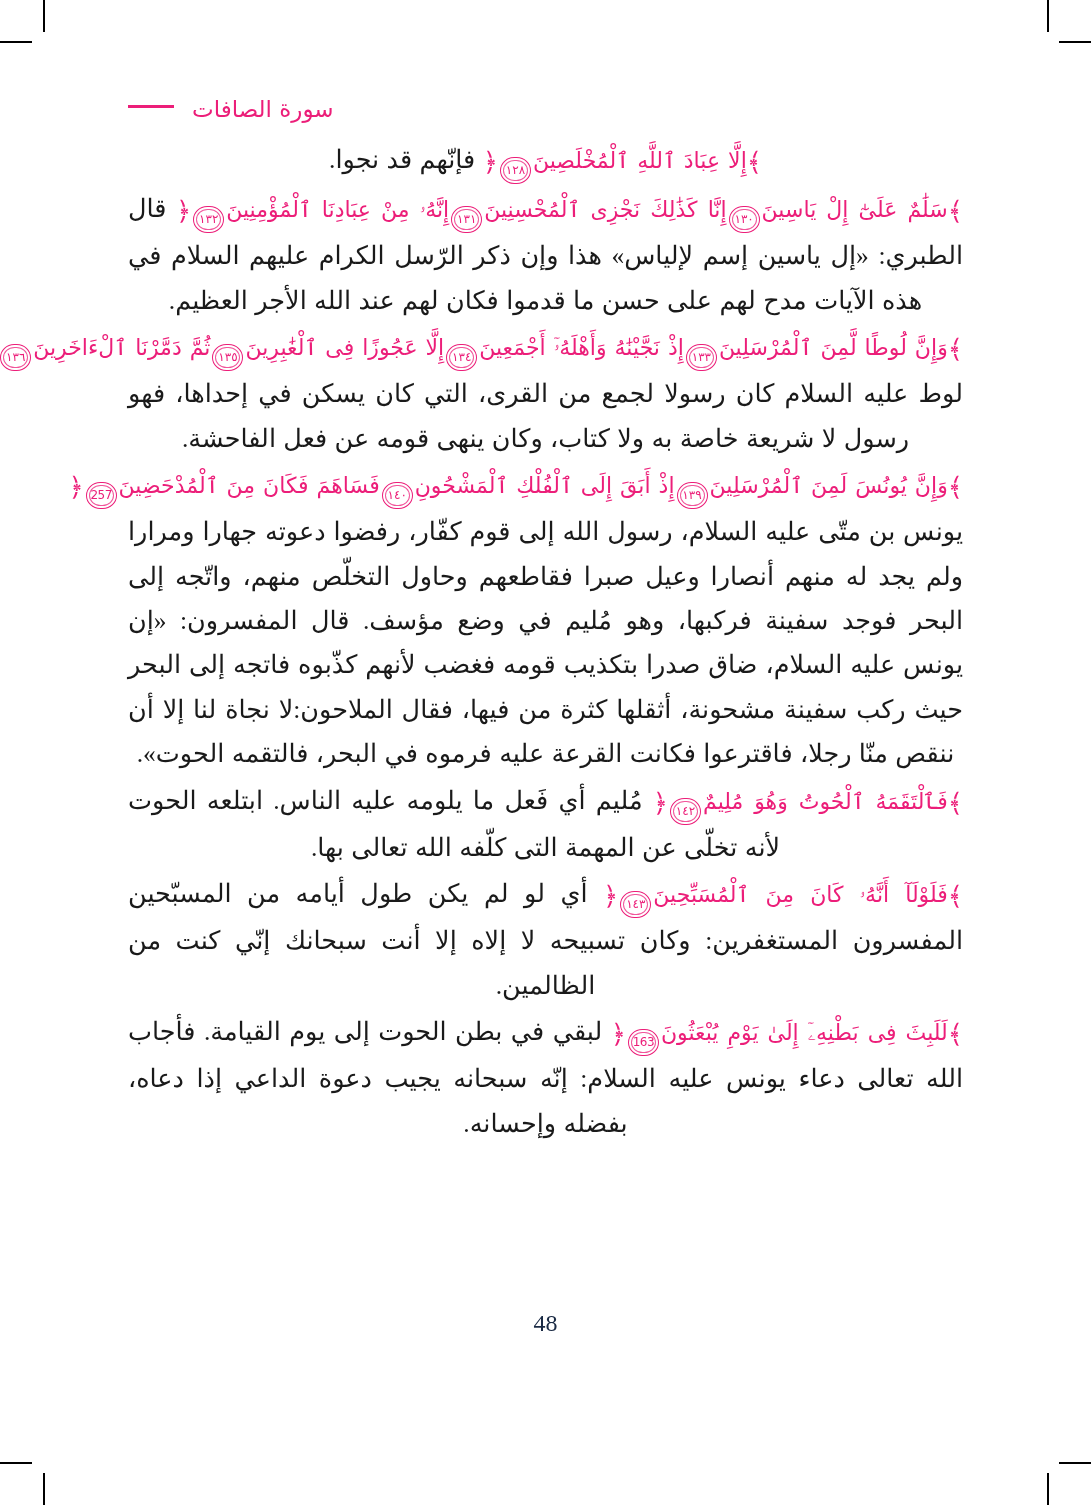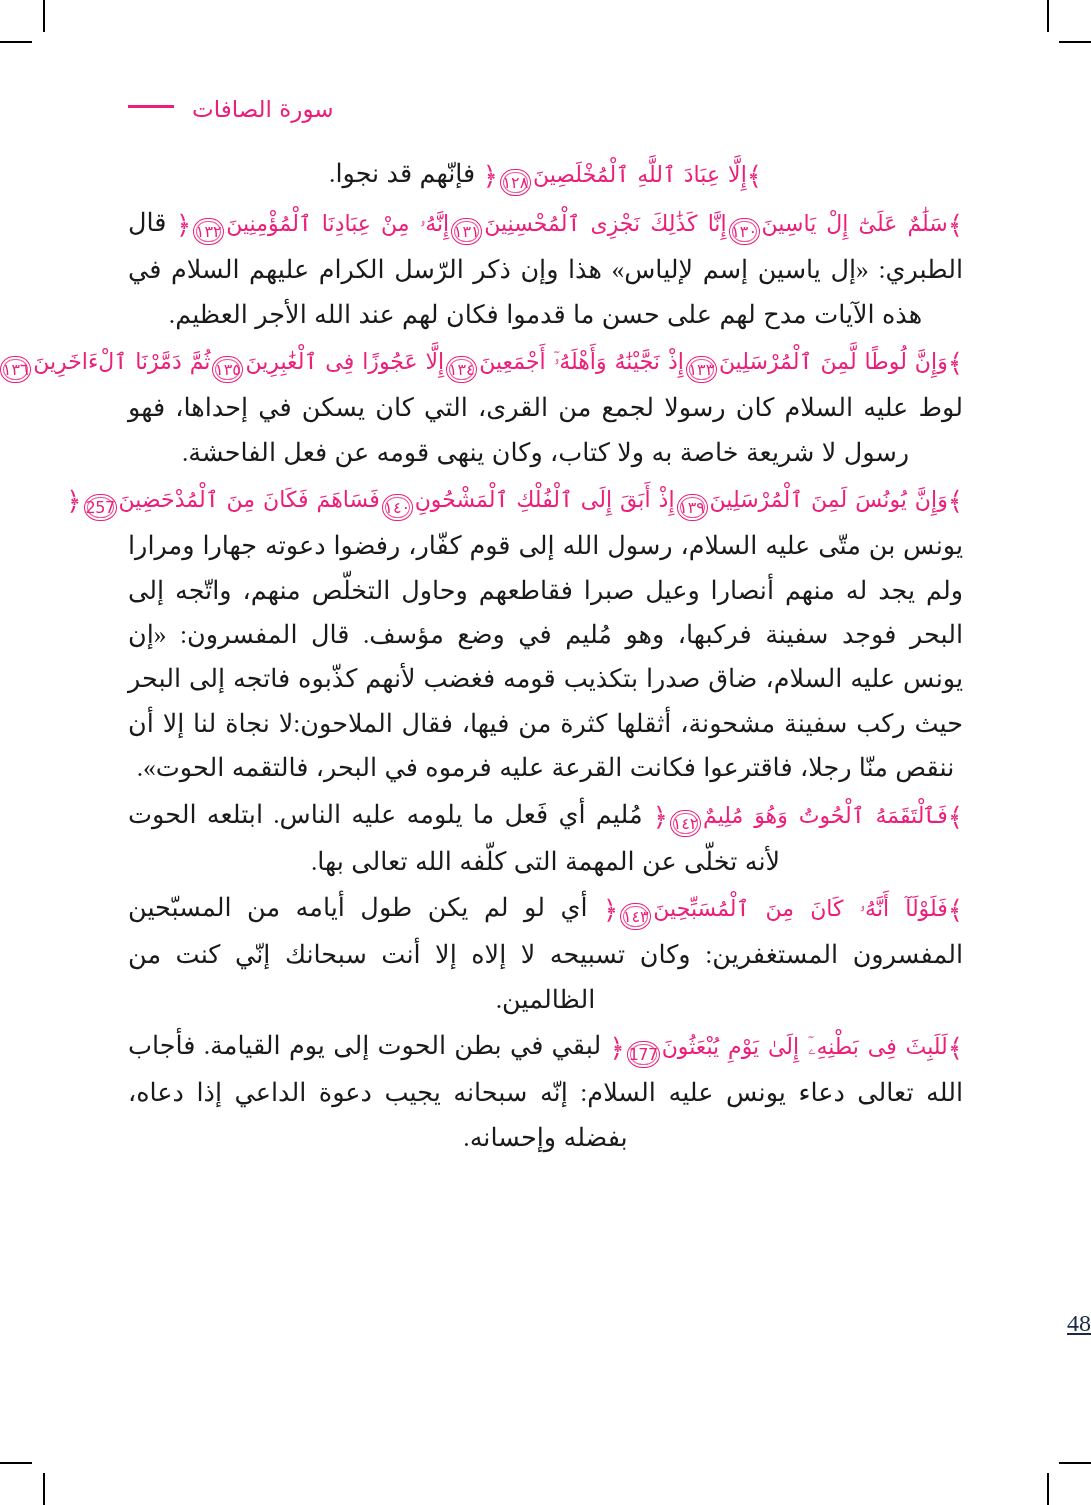--- a/index.html
+++ b/index.html
@@ -38,21 +38,21 @@
     position: absolute;
     right: 128px;
     left: 128px;
     top: 96px;
   }
 
   
   .running-head {
     text-align: left;
     direction: rtl;
-    margin-bottom: 30px;
+    margin-bottom: 16px;
     white-space: nowrap;
   }
   .running-head .rh-title {
     color: #ec1e79;
     font-size: 23px;
     font-family: "DejaVu Sans", "Liberation Sans", sans-serif;
     letter-spacing: 0px;
     vertical-align: middle;
   }
   .running-head .rh-rule {
@@ -89,21 +89,21 @@
   
   .vnum {
     display: inline-block;
     position: relative;
     min-width: 27px;
     height: 27px;
     line-height: 27px;
     margin: 0 2px;
     padding: 0 2px;
     text-align: center;
-    font-size: 16px;
+    font-size: 12px;
     color: #ec1e79;
     vertical-align: -6px;
     font-family: "DejaVu Sans", "Liberation Sans", sans-serif;
   }
   .vnum::before {
     content: "";
     position: absolute;
     inset: 0;
     border: 1.7px solid #ec1e79;
     border-radius: 46% 46% 46% 46% / 50% 50% 50% 50%;
@@ -130,25 +130,24 @@
   }
 
   .blk { color: #1a1a1a; }
 
   
   .folio {
     position: absolute;
     left: 0;
     right: 0;
     top: 1310px;
-    text-align: right;
+    text-align: center;
     font-size: 24px;
     color: #1a2a44;
     font-family: "Liberation Serif", "DejaVu Serif", serif;
-    text-decoration: underline;
   }
 </style>
 </head>
 <body>
 
 <div class="page">
 
   <div class="crop v crop-tl-v"></div>
   <div class="crop h crop-tl-h"></div>
   <div class="crop v crop-tr-v"></div>
@@ -191,21 +190,21 @@
       <span class="ayah"><span class="orn">﴾</span><span>فَٱلْتَقَمَهُ ٱلْحُوتُ وَهُوَ مُلِيمٌ</span><span class="vnum"><span>١٤٢</span></span><span class="orn">﴿</span></span>
       <span class="blk">مُليم أي فَعل ما يلومه عليه الناس. ابتلعه الحوت لأنه تخلّى عن المهمة التى كلّفه الله تعالى بها.</span>
     </p>
 
     <p class="para">
       <span class="ayah"><span class="orn">﴾</span><span>فَلَوْلَآ أَنَّهُۥ كَانَ مِنَ ٱلْمُسَبِّحِينَ</span><span class="vnum"><span>١٤٣</span></span><span class="orn">﴿</span></span>
       <span class="blk">أي لو لم يكن طول أيامه من المسبّحين المفسرون المستغفرين: وكان تسبيحه لا إلاه إلا أنت سبحانك إنّي كنت من الظالمين.</span>
     </p>
 
     <p class="para">
-      <span class="ayah"><span class="orn">﴾</span><span>لَلَبِثَ فِى بَطْنِهِۦٓ إِلَىٰ يَوْمِ يُبْعَثُونَ</span><span class="vnum"><span>177</span></span><span class="orn">﴿</span></span>
+      <span class="ayah"><span class="orn">﴾</span><span>لَلَبِثَ فِى بَطْنِهِۦٓ إِلَىٰ يَوْمِ يُبْعَثُونَ</span><span class="vnum"><span>163</span></span><span class="orn">﴿</span></span>
       <span class="blk">لبقي في بطن الحوت إلى يوم القيامة.  فأجاب الله تعالى دعاء يونس عليه السلام: إنّه سبحانه يجيب دعوة الداعي إذا دعاه، بفضله وإحسانه.</span>
     </p>
 
   </div>
 
   <div class="folio">48</div>
 
 </div>
 
 </body></html>

